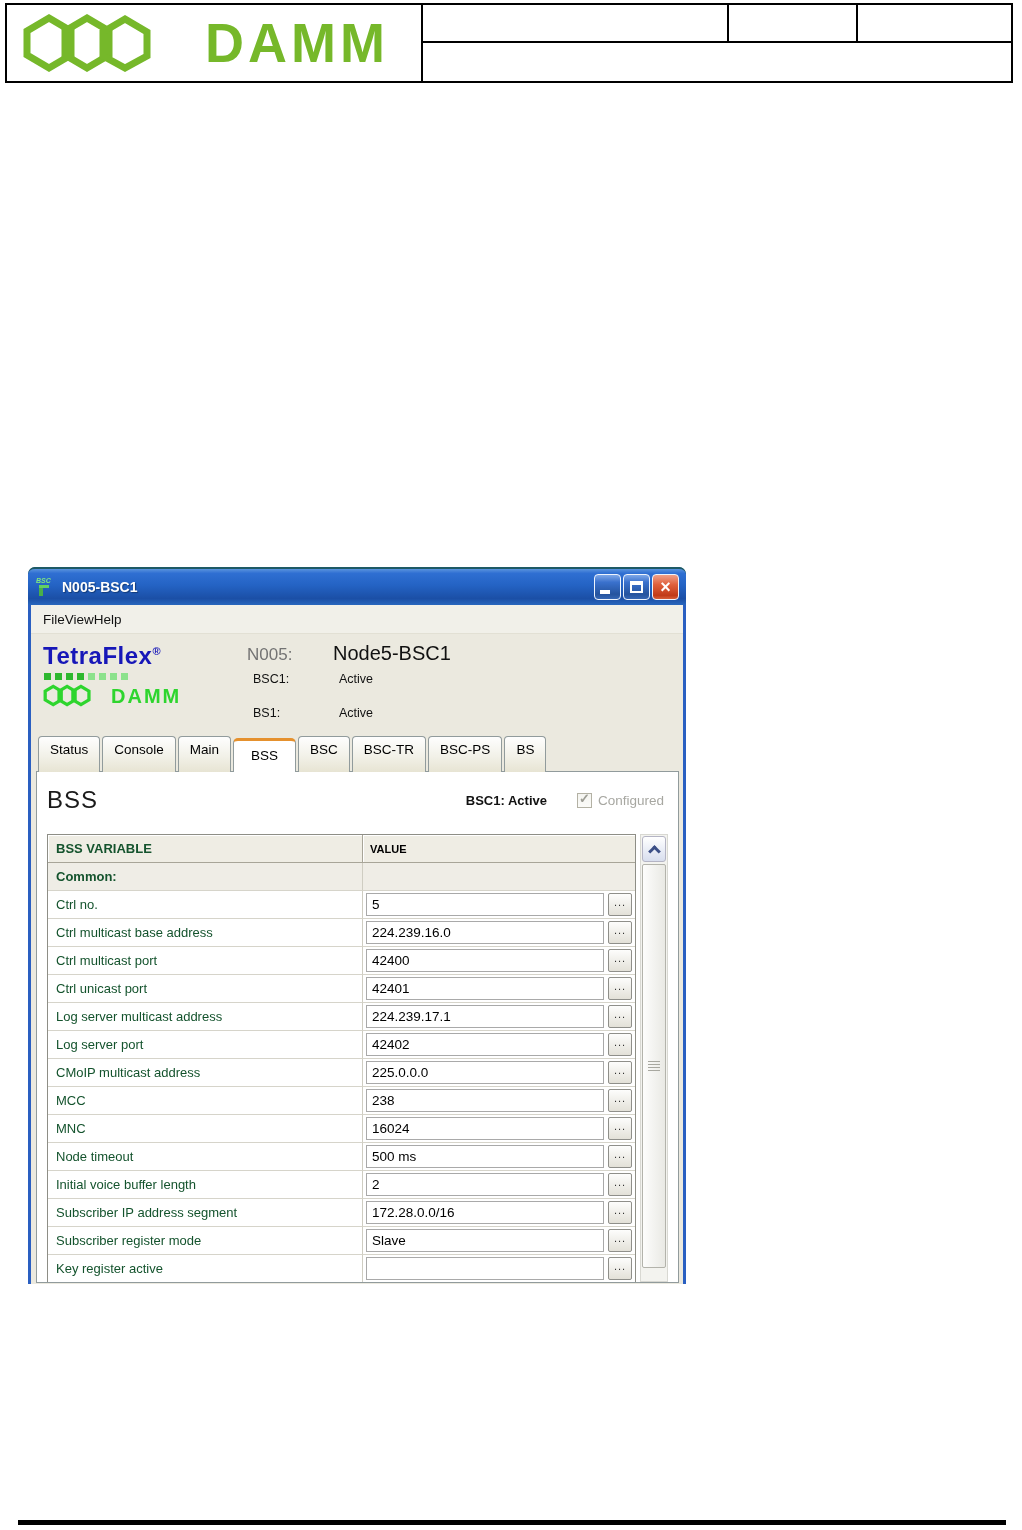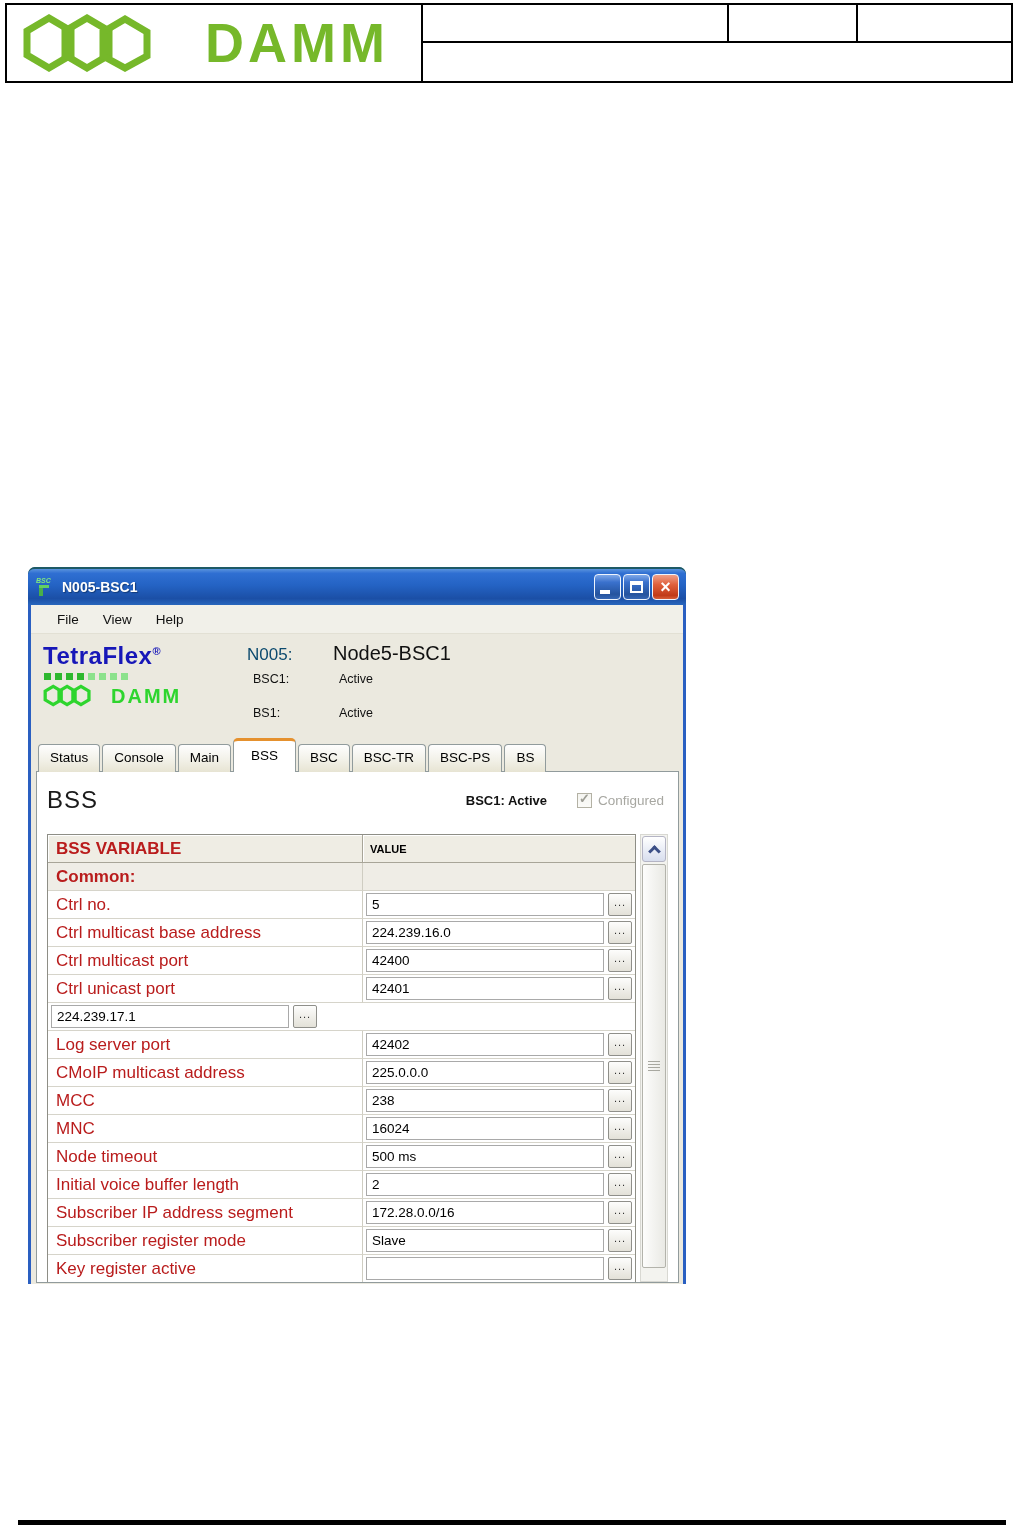--- a/index.html
+++ b/index.html
@@ -30,57 +30,57 @@
   .wicon .wicon-stem { position:absolute; left:3px; top:7px; width:4px; height:11px; background:#49b049; }
   .wicon .wicon-arm { position:absolute; left:3px; top:7px; width:10px; height:3px; background:#63d063; }
   .tbtn { width:27px; height:26px; border-radius:4px; border:1px solid #eef4fd; margin-left:2px; position:relative; }
   .tbtn.blue { background:linear-gradient(180deg,#7fa8e8 0%, #3a71cd 30%, #25539e 80%, #3566b4 100%); }
   .tbtn.red { background:linear-gradient(180deg,#f0a088 0%, #e0603c 40%, #c13a18 85%, #d85f39 100%); }
   .glyph-min { position:absolute; left:5px; bottom:5px; width:10px; height:4px; background:#fff; }
   .glyph-max { position:absolute; left:6px; top:6px; width:13px; height:12px; border:2px solid #fff; border-top-width:4px; }
   .glyph-close { position:absolute; left:0; top:0; right:0; bottom:0; color:#fff; font-size:18px; font-weight:bold; text-align:center; line-height:24px; }
 
   .win-body { height:679px; border-left:3px solid #2a5fc1; border-right:3px solid #2a5fc1; background:#ebe9df; }
-  .menubar { height:29px; background:#f1f0e9; display:flex; align-items:center; gap:24px; padding:0 26px; font-size:13.5px; color:#111; border-bottom:1px solid #e2e0d4; }
+  .menubar { height:29px; background:#f1f0e9; display:flex; align-items:center; padding:0 12px; font-size:13.5px; color:#111; border-bottom:1px solid #e2e0d4; }
   .menu-item { cursor:default; }
 
   
   .brand-row { position:relative; height:105px; padding:10px 12px 0 12px; }
   .tetraflex { font-size:24px; font-weight:bold; color:#1717b8; letter-spacing:0.5px; line-height:1; }
   .tetraflex sup { font-size:11px; color:#1717b8; }
   .sq-row { display:flex; gap:4px; margin:5px 0 4px 1px; }
   .sq { width:7px; height:7px; }
   .sq.d { background:#2eb82e; } .sq.l { background:#8ce28c; }
   .damm-small { display:flex; align-items:center; gap:6px; }
   .damm-small-text { font-size:20px; font-weight:bold; color:#2ed52e; letter-spacing:2px; line-height:1; }
   .node-block { position:absolute; left:216px; top:8px; }
   .node-line1 { display:grid; grid-template-columns:86px auto; align-items:baseline; }
-  .node-id { font-size:17px; color:#0c4a6e; }
+  .node-id { font-size:17px; color:#737373; }
   .node-name { font-size:20px; color:#111; }
   .node-status { display:grid; grid-template-columns:86px auto; font-size:12.5px; color:#111; margin-top:7px; row-gap:20px; padding-left:6px; }
 
   
   .tabstrip { display:flex; align-items:flex-end; height:33px; padding-left:7px; position:relative; z-index:2; margin-bottom:-1px; }
-  .tab { height:28px; line-height:26px; padding:0 11px; font-size:13.5px; color:#000; background:linear-gradient(180deg,#fefefe,#f2f1e8 55%,#e7e4d3); border:1px solid #919b9c; border-bottom:none; border-radius:4px 4px 0 0; margin-right:2px; }
+  .tab { height:36px; line-height:26px; padding:0 11px; font-size:13.5px; color:#000; background:linear-gradient(180deg,#fefefe,#f2f1e8 55%,#e7e4d3); border:1px solid #919b9c; border-bottom:none; border-radius:4px 4px 0 0; margin-right:2px; }
   .tab.active { height:34px; line-height:30px; padding:0 17px; background:#fff; border-top:3px solid #e5912e; border-radius:5px 5px 0 0; position:relative; z-index:3; }
 
   
   .panel { position:relative; margin:0 4px 0 5px; height:512px; background:#fff; border:1px solid #919b9c; overflow:hidden; }
   .panel-head { display:flex; align-items:center; padding:14px 14px 0 10px; }
   .bss-heading { font-size:24px; color:#1a1a1a; letter-spacing:1px; }
   .bsc-status { margin-left:auto; font-size:13px; font-weight:600; color:#111; }
   .cfg-group { display:flex; align-items:center; gap:6px; margin-left:30px; }
   .cfg-box { width:15px; height:15px; border:1px solid #b3b1a4; background:linear-gradient(180deg,#f4f4f0,#fbfbf8); position:relative; }
   .cfg-box .chk { position:absolute; left:1px; top:-3px; font-size:13px; color:#9d9d95; font-weight:bold; }
   .cfg-label { font-size:13.5px; color:#a7a7a1; }
 
   
   .bss-table { position:absolute; left:10px; top:62px; width:589px; border:1px solid #8e8e86; border-bottom:none; }
   .trow { display:flex; height:28px; }
-  .trow .c-label { width:315px; border-right:1px solid #cfcdc2; border-bottom:1px solid #d6d4ca; display:flex; align-items:center; padding-left:8px; font-size:17px; color:#b91c1c; background:#fff; }
+  .trow .c-label { width:315px; border-right:1px solid #cfcdc2; border-bottom:1px solid #d6d4ca; display:flex; align-items:center; padding-left:8px; font-size:13px; color:#14532d; background:#fff; }
   .trow .c-value { flex:1; border-bottom:1px solid #d6d4ca; position:relative; background:#fff; }
   .trow.hdr .c-label, .trow.hdr .c-value { background:#efede4; border-right-color:#a8a598; border-bottom:1px solid #a8a598; box-shadow:inset 1px 1px 0 #fff; font-weight:bold; }
   .trow.hdr .c-value { display:flex; align-items:center; padding-left:7px; font-size:11px; }
   .trow.sect .c-label, .trow.sect .c-value { background:#efede6; }
   .trow.sect .c-label { font-weight:bold; }
   .val-field { position:absolute; left:3px; top:2px; width:238px; height:23px; background:#fff; border:1px solid #a9a9a9; font-size:13.5px; color:#000; padding:3px 0 0 5px; }
   .dots-btn { position:absolute; left:245px; top:2px; width:24px; height:23px; background:linear-gradient(180deg,#fdfdfc,#e3e1d8); border:1px solid #8f8f8a; border-radius:2px; font-size:11px; color:#333; text-align:center; line-height:17px; letter-spacing:1px; }
 
   
   .vscroll { position:absolute; left:603px; top:62px; width:28px; bottom:0; background:#f3f3ef; border:1px solid #d8d8d2; }
@@ -246,20 +246,21 @@
 
               <div class="trow">
                 <div class="c-label">Ctrl unicast port</div>
                 <div class="c-value">
                   <div class="val-field">42401</div>
                   <div class="dots-btn">...</div>
                 </div>
               </div>
 
               <div class="trow">
+                <div class="c-label">Log server multicast address</div>
                 <div class="c-value">
                   <div class="val-field">224.239.17.1</div>
                   <div class="dots-btn">...</div>
                 </div>
               </div>
 
               <div class="trow">
                 <div class="c-label">Log server port</div>
                 <div class="c-value">
                   <div class="val-field">42402</div>

